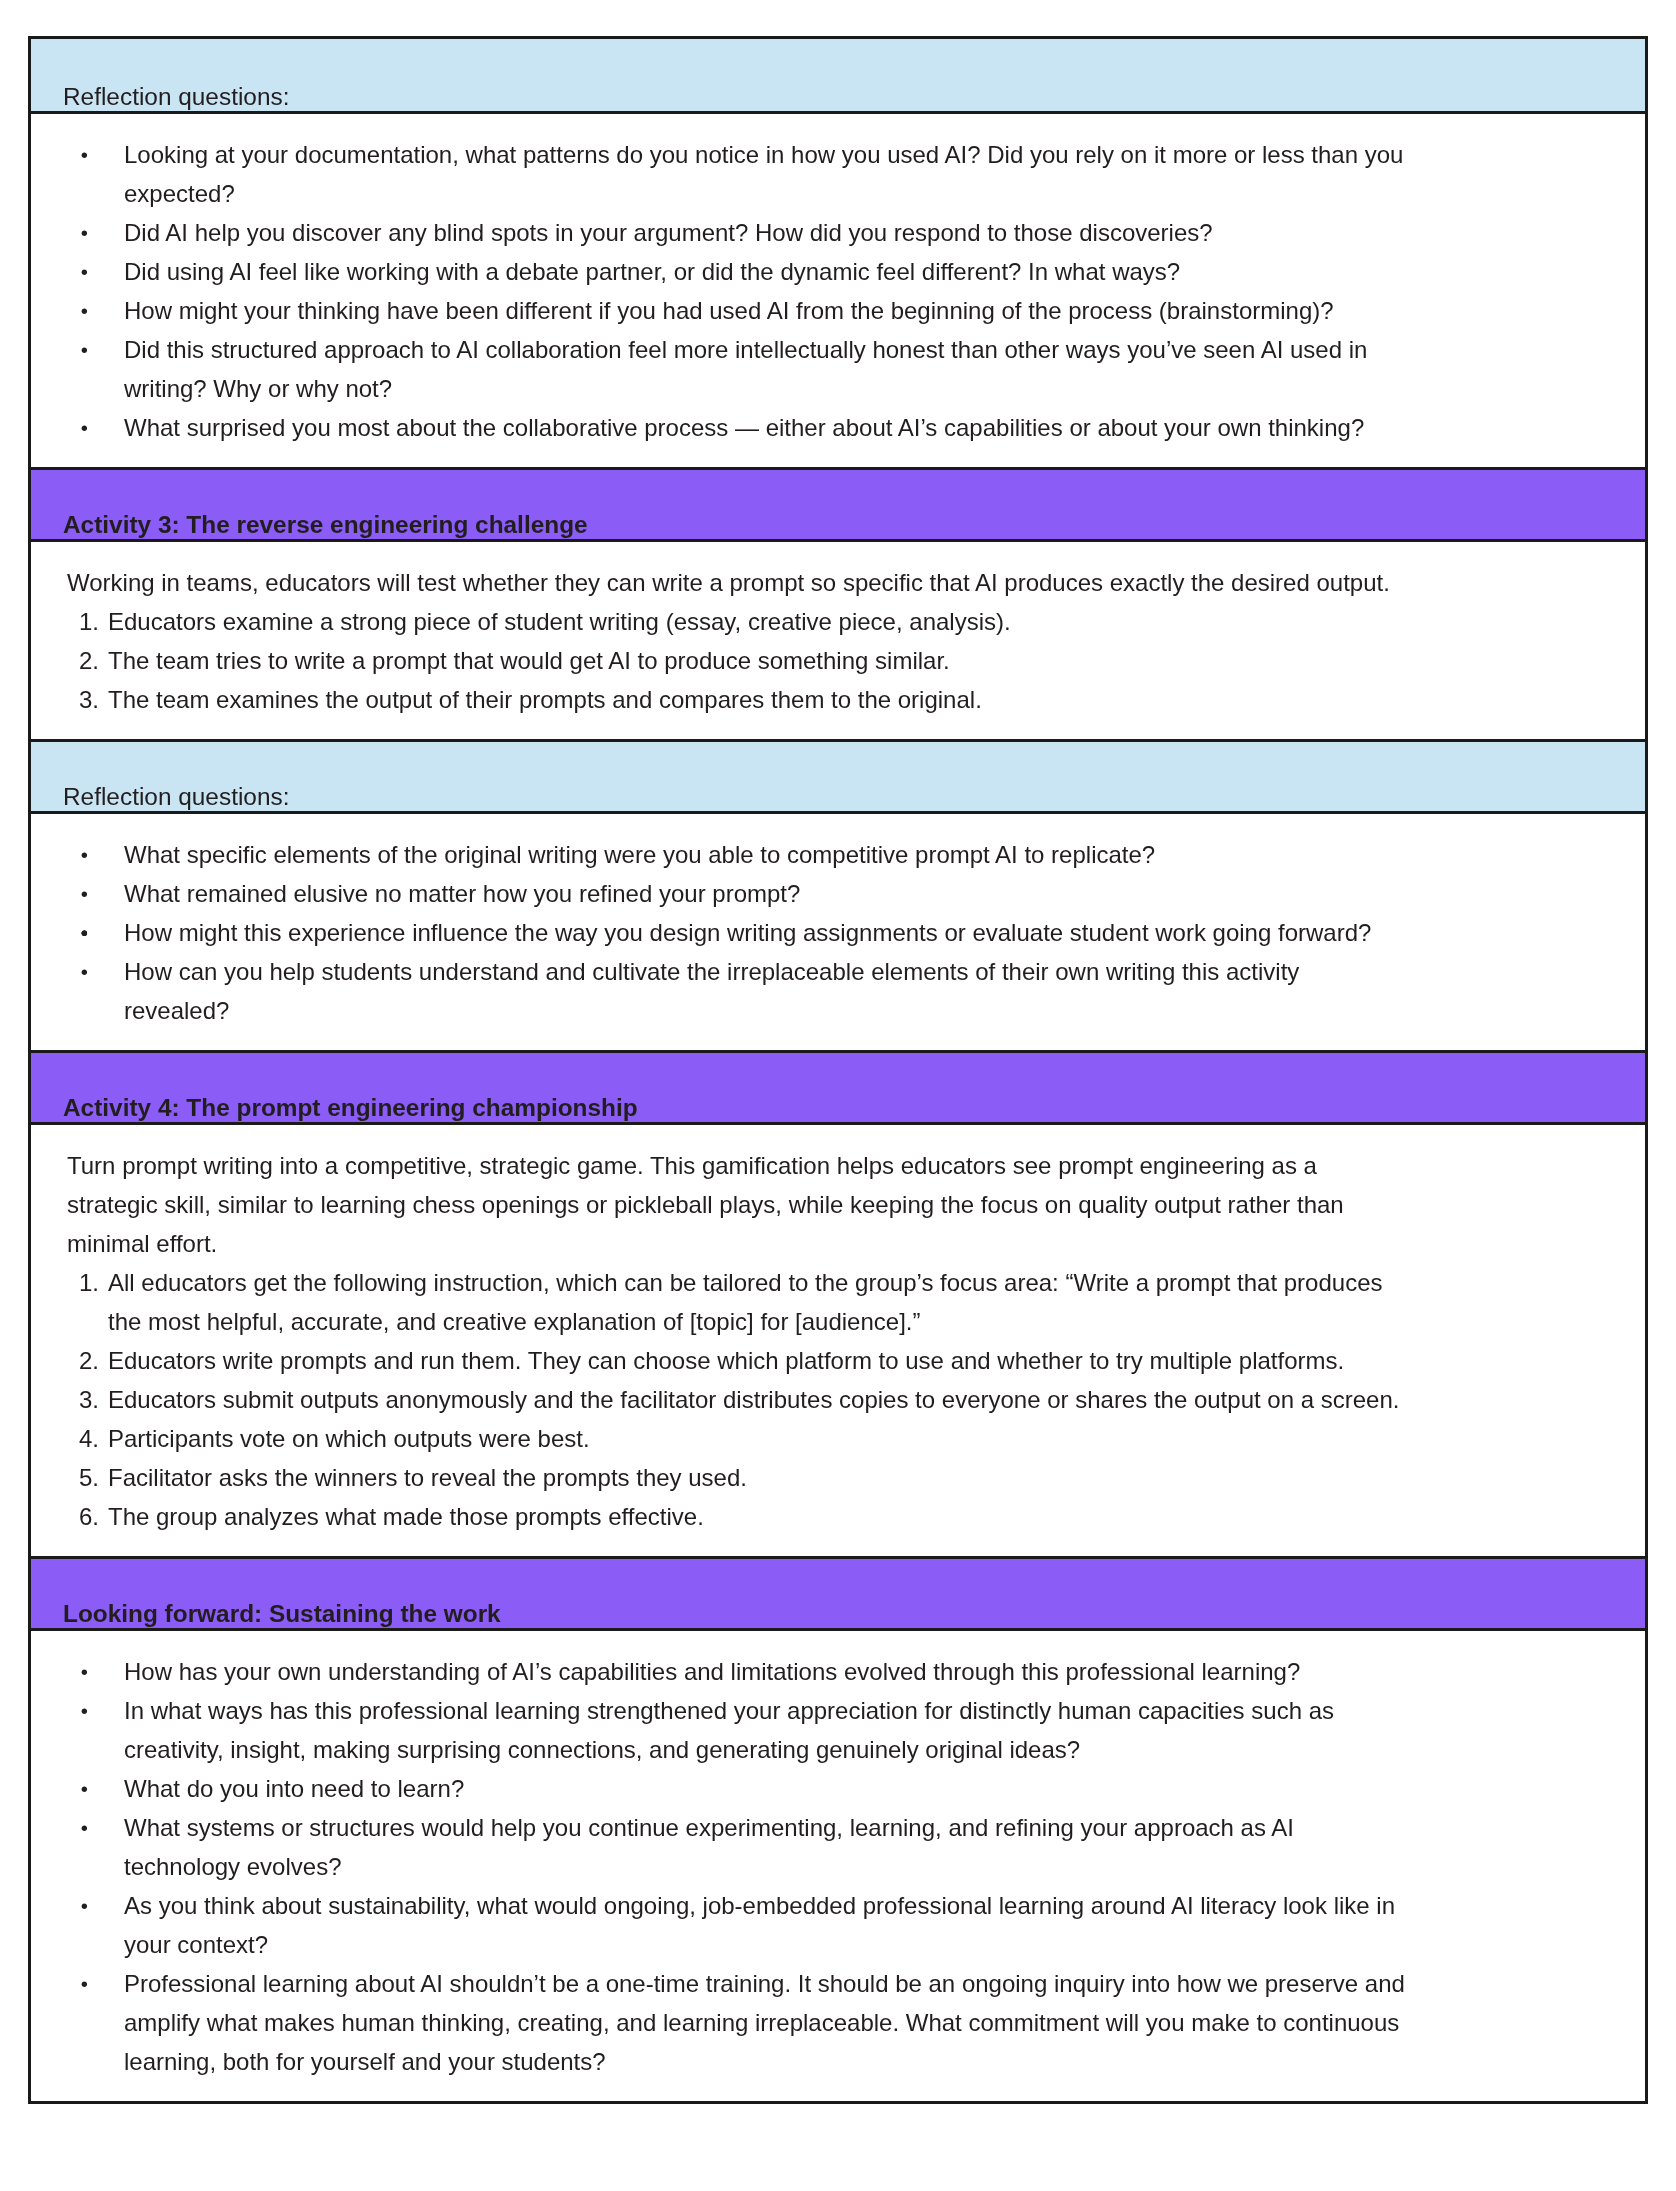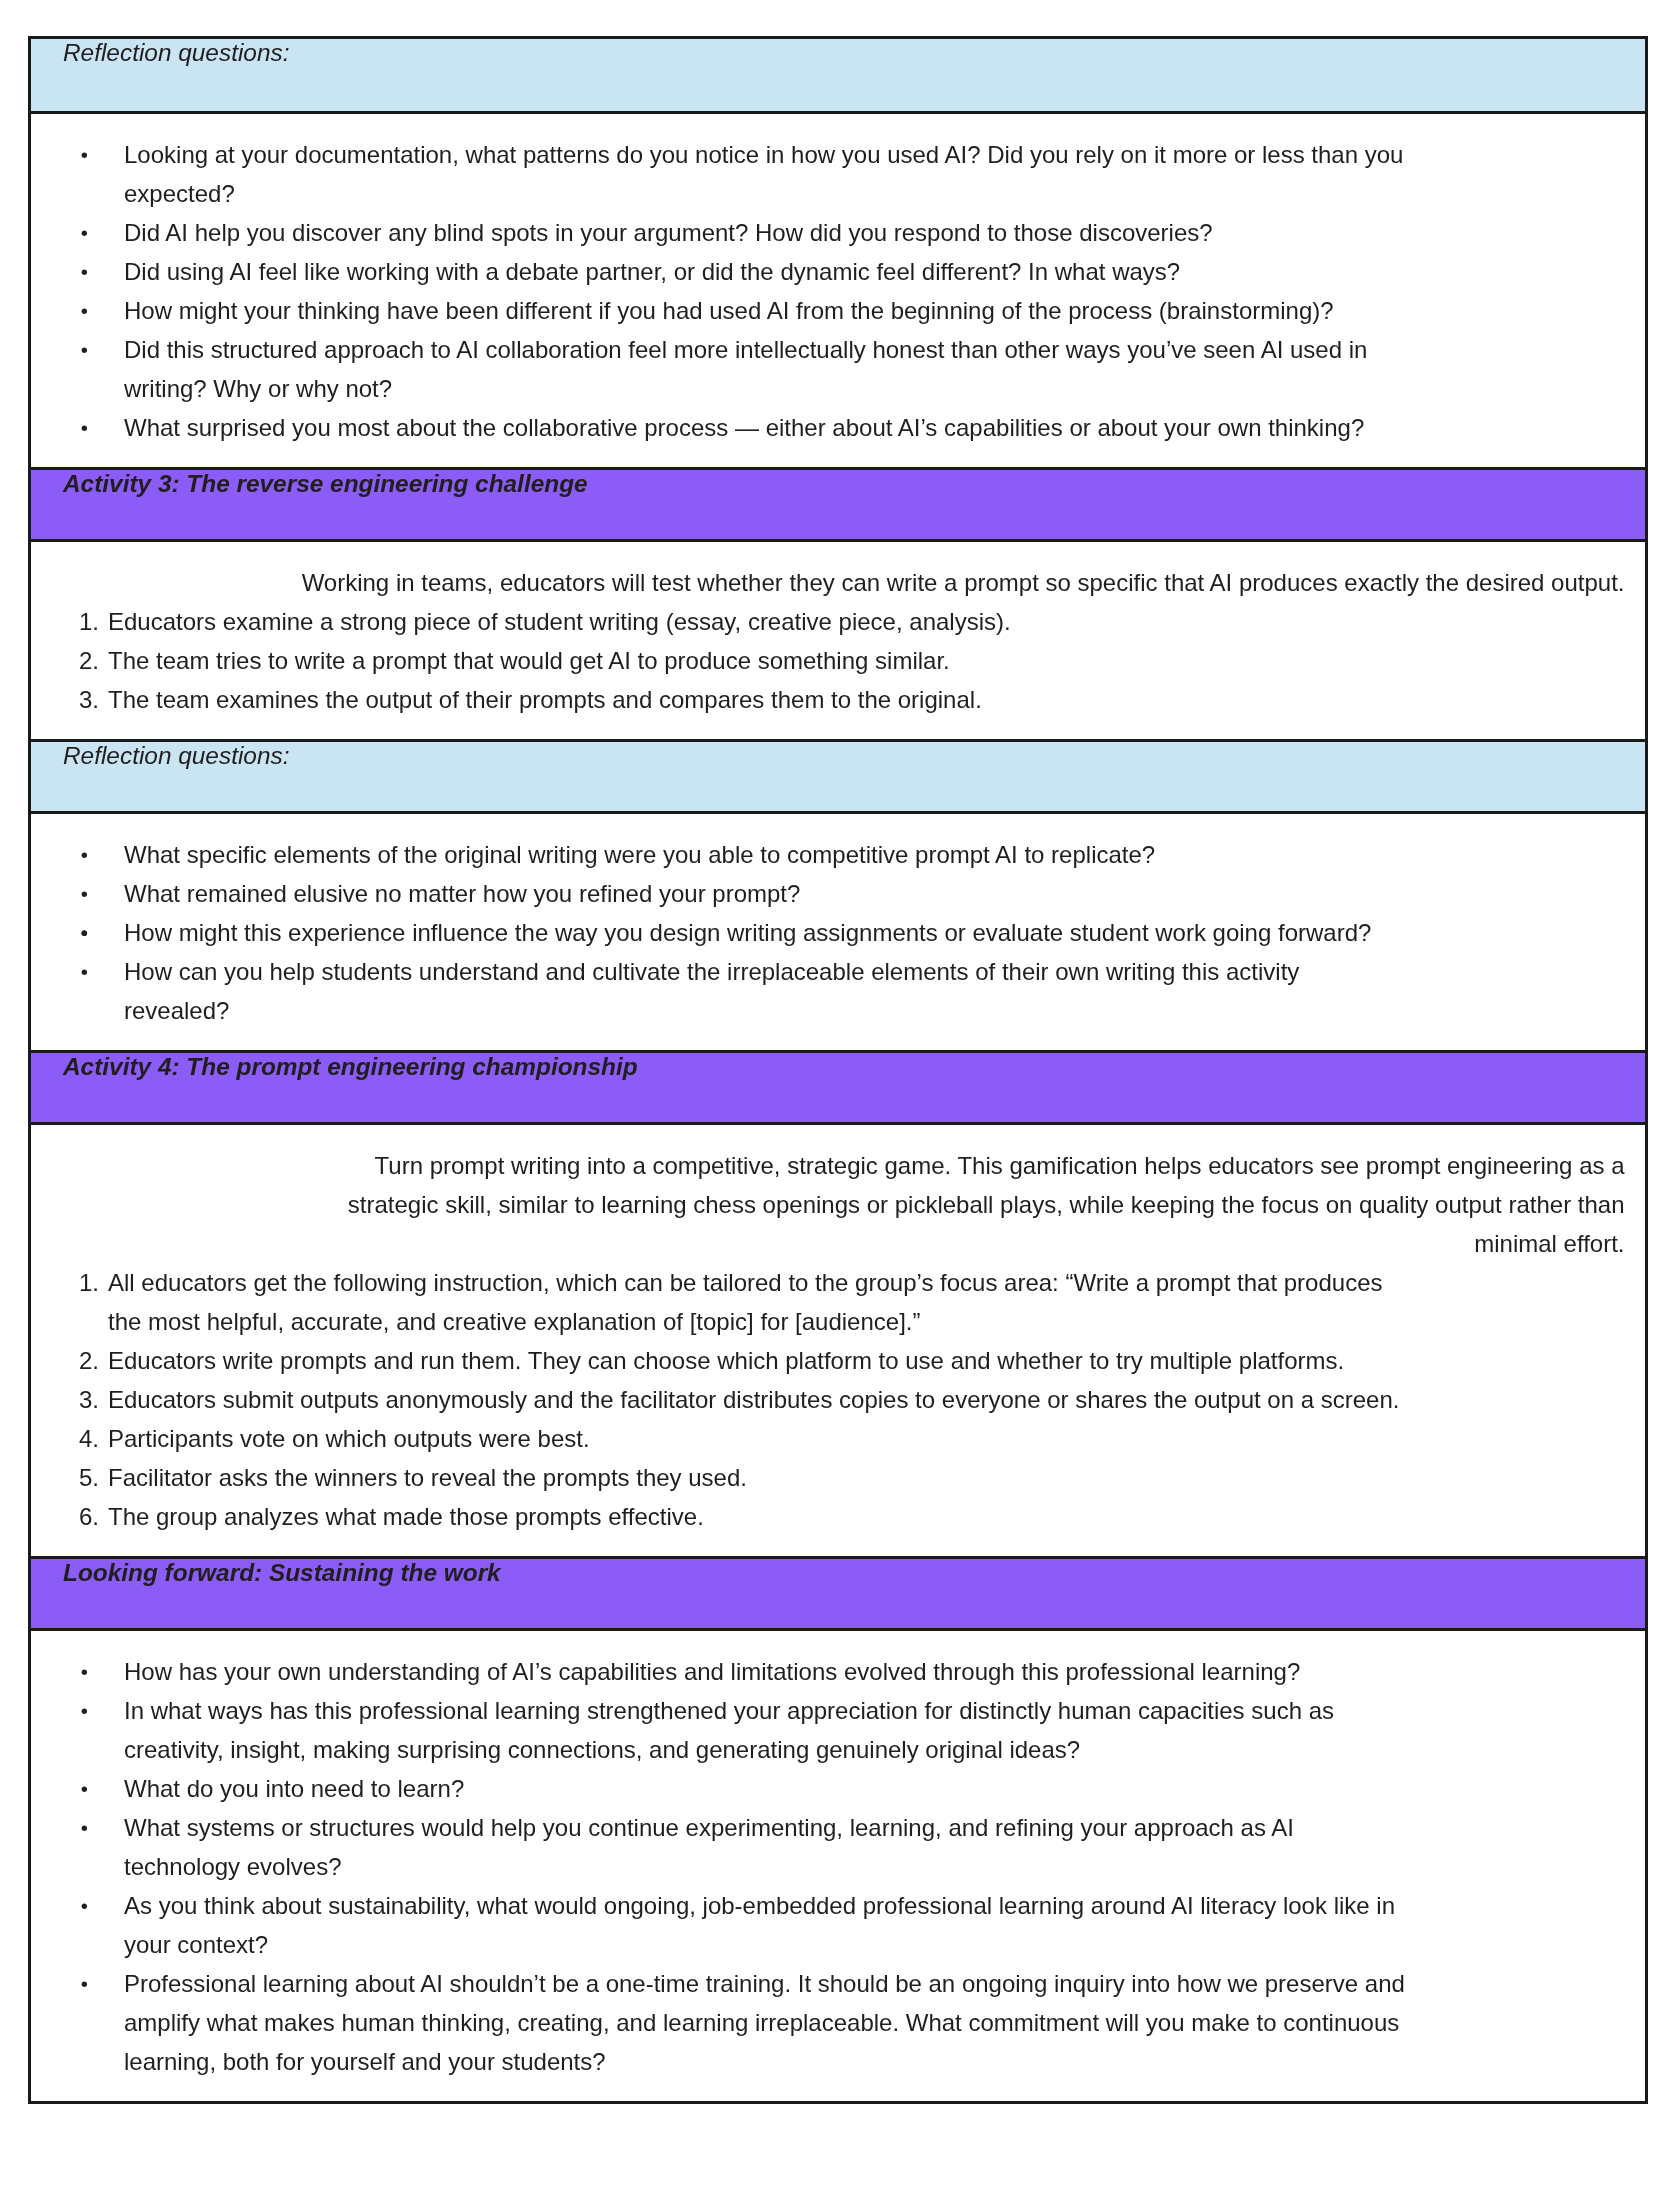--- a/index.html
+++ b/index.html
@@ -14,35 +14,34 @@
   .doc-table{
     position:absolute;left:28px;top:36px;width:1620px;
     box-sizing:border-box;
     border:3.4px solid #1a1a1a;
     background:#fff;
   }
   .row{box-sizing:border-box;}
   .row + .row{border-top:3.4px solid #1a1a1a;}
   .header{
     height:72px;
-    display:flex;align-items:flex-start;
+    display:flex;align-items:flex-end;
     padding:0 20.5px 0 32px;
     font-size:24.4px;
-    font-style:italic;
   }
   .header.blue{background:#c9e5f4;}
   .header.peach{background:#8b5cf6;}
   .header.peach .htext{font-weight:bold;}
   .body{
     padding:20.5px 20.5px 20.5px 36px;
     font-size:24px;
     line-height:39px;
     background:#fff;
   }
-  .intro{white-space:pre-wrap;text-align:right;}
+  .intro{white-space:pre-wrap;}
   .bullet-item{position:relative;padding-left:57px;}
   .bmark{
     position:absolute;left:13.7px;top:0;
     font-size:20.5px;line-height:39px;
   }
   .btext{white-space:pre-wrap;}
   .step-item{position:relative;padding-left:41px;}
   .step-num{position:absolute;left:12px;top:0;}
   .step-text{white-space:pre-wrap;}
 </style>

